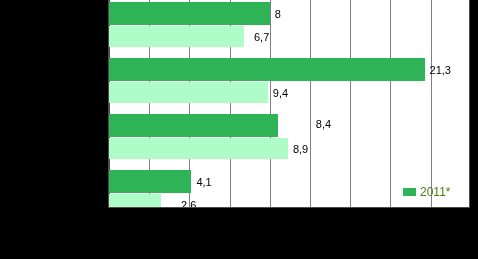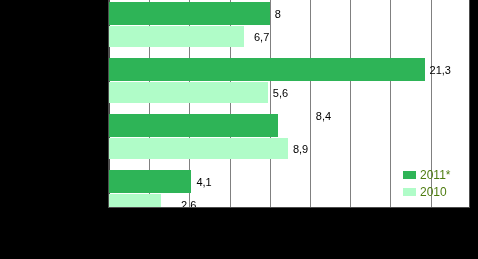--- a/index.html
+++ b/index.html
@@ -109,36 +109,32 @@
       </div>
 
     <div id="bars">
         <div class="bar s2011" style="left: 0px; top: 2px; width: 160.8px;"></div>
         <div class="bar-label" style="left: 165.8px; top: 9px;">8</div>
         <div class="bar s2010" style="left: 0px; top: 26px; width: 134.67px;"></div>
         <div class="bar-label" style="left: 145px; top: 32px;">6,7</div>
         <div class="bar s2011" style="left: 0px; top: 58px; width: 315.57px;"></div>
         <div class="bar-label" style="left: 320.57px; top: 65px;">21,3</div>
         <div class="bar s2010" style="left: 0px; top: 82px; width: 158.79px;"></div>
-        <div class="bar-label" style="left: 163.79px; top: 88px;">5,6</div>
+        <div class="bar-label" style="left: 163.79px; top: 88px;">9,4</div>
         <div class="bar s2011" style="left: 0px; top: 114px; width: 168.84px;"></div>
-        <div class="bar-label" style="left: 173.84px; top: 111px; padding-left: 33px;">8,4</div>
+        <div class="bar-label" style="left: 173.84px; top: 119px; padding-left: 33px;">8,4</div>
         <div class="bar s2010" style="left: 0px; top: 138px; width: 178.89px;"></div>
         <div class="bar-label" style="left: 183.89px; top: 144px;">8,9</div>
         <div class="bar s2011" style="left: 0px; top: 170px; width: 82.41px;"></div>
         <div class="bar-label" style="left: 87.41px; top: 177px; text-align: right;">4,1</div>
         <div class="bar s2010" style="left: 0px; top: 194px; width: 52.26px;"></div>
         <div class="bar-label" style="left: 72px; top: 200px;">2,6</div>
       </div>
 
     <div id="legend">
       <div class="legend-row">
         <span class="legend-swatch s2011"></span>
         <span class="legend-text">2011*</span>
       </div>
-      <div class="legend-row">
-        <span class="legend-swatch s2010"></span>
-        <span class="legend-text">2010</span>
-      </div>
     </div>
   </div>
 
 </div>
 
 </body></html>

